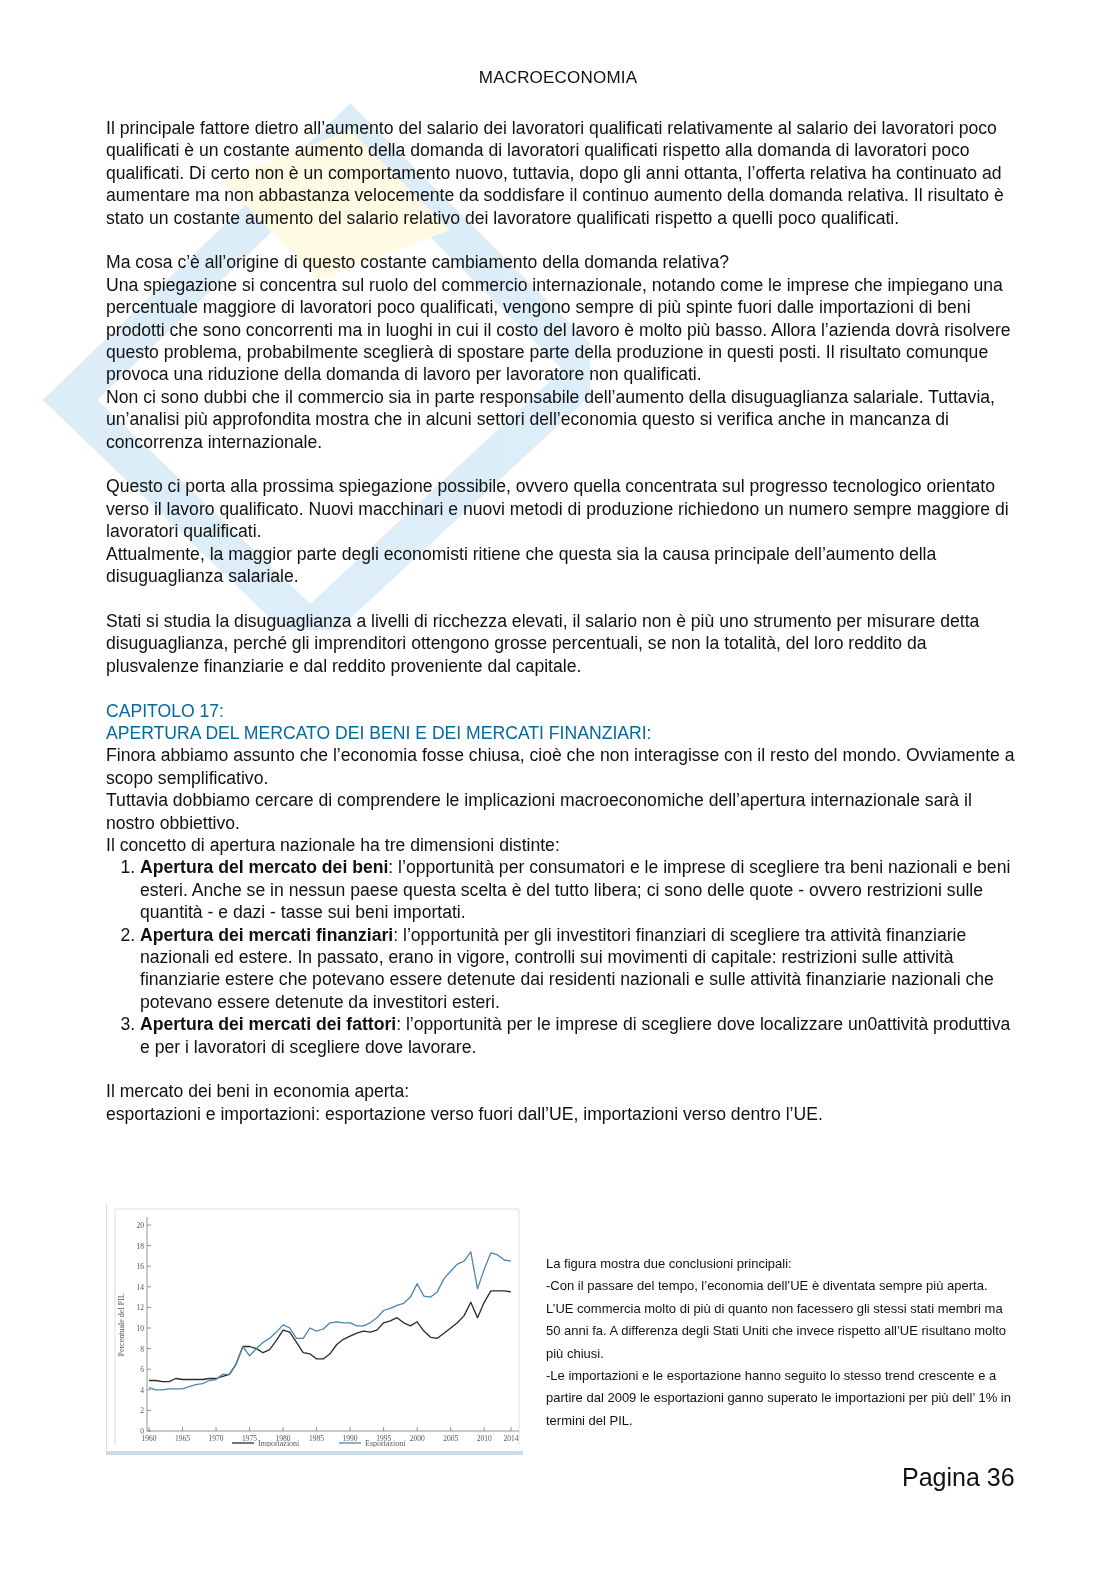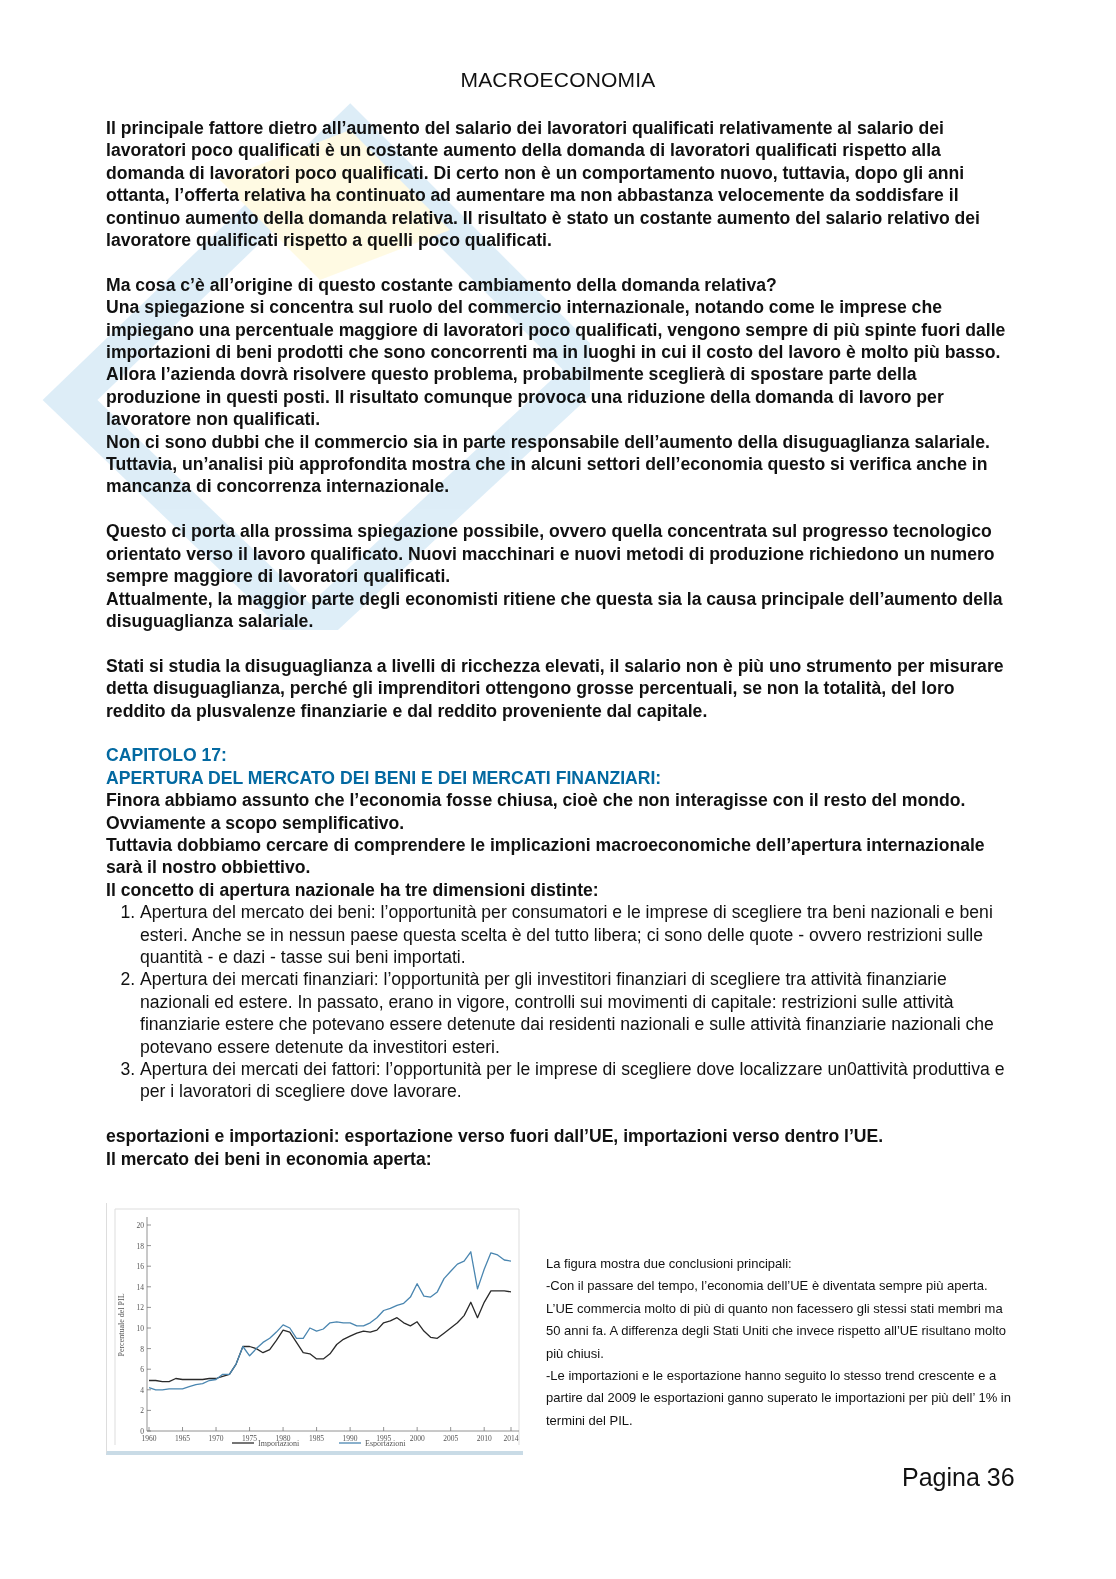--- a/index.html
+++ b/index.html
@@ -1,27 +1,27 @@
 <!DOCTYPE html>
 <html><head>
 <meta charset="utf-8">
 <style>
   html, body { margin: 0; padding: 0; background: #ffffff; }
   body { width: 1116px; height: 1579px; position: relative; overflow: hidden;
          font-family: "Liberation Sans", sans-serif; color: #111; }
   .watermark { position: absolute; left: 30px; top: 70px; width: 560px; height: 560px; pointer-events: none; }
   .page-title { position: absolute; top: 68px; left: 0; width: 1116px; text-align: center;
-                font-size: 21px; letter-spacing: 0.2px; }
+                font-size: 17px; letter-spacing: 0.2px; }
   .body-text { position: absolute; left: 106px; width: 910px; font-size: 17.6px; line-height: 22.4px; }
-  .body-text p { margin: 0; font-weight: bold; }
+  .body-text p { margin: 0; }
   .gap { height: 22.4px; }
   .red { color: #0369a1; }
   ol.dims { margin: 0; padding-left: 34px; }
   ol.dims li { padding-left: 0; }
-  b { font-weight: normal; }
+  b { font-weight: bold; }
   .figure { position: absolute; left: 106px; top: 1203px; width: 416px; height: 248px; background: #fff;
             border-left: 1px solid #ddd; border-bottom: 4px solid #c9dbe6; }
   .side-text { position: absolute; left: 546px; top: 1253px; width: 470px; font-size: 13px; line-height: 22.4px; }
   .side-text p { margin: 0; }
   .page-number { position: absolute; left: 902px; top: 1463px; font-size: 25px; }
   svg text { font-family: "Liberation Serif", serif; }
 </style>
 </head>
 <body>
 
@@ -50,22 +50,22 @@
   <p class="red">APERTURA DEL MERCATO DEI BENI E DEI MERCATI FINANZIARI:</p>
   <p>Finora abbiamo assunto che l’economia fosse chiusa, cioè che non interagisse con il resto del mondo. Ovviamente a scopo semplificativo.</p>
   <p>Tuttavia dobbiamo cercare di comprendere le implicazioni macroeconomiche dell’apertura internazionale sarà il nostro obbiettivo.</p>
   <p>Il concetto di apertura nazionale ha tre dimensioni distinte:</p>
   <ol class="dims">
     <li><b>Apertura del mercato dei beni</b><span>: l’opportunità per consumatori e le imprese di scegliere tra beni nazionali e beni esteri. Anche se in nessun paese questa scelta è del tutto libera; ci sono delle quote - ovvero restrizioni sulle quantità - e dazi - tasse sui beni importati.</span></li>
     <li><b>Apertura dei mercati finanziari</b><span>: l’opportunità per gli investitori finanziari di scegliere tra attività finanziarie nazionali ed estere. In passato, erano in vigore, controlli sui movimenti di capitale: restrizioni sulle attività finanziarie estere che potevano essere detenute dai residenti nazionali e sulle attività finanziarie nazionali che potevano essere detenute da investitori esteri.</span></li>
     <li><b>Apertura dei mercati dei fattori</b><span>: l’opportunità per le imprese di scegliere dove localizzare un0attività produttiva e per i lavoratori di scegliere dove lavorare.</span></li>
   </ol>
   <div class="gap"></div>
+  <p>Il mercato dei beni in economia aperta:</p>
   <p>esportazioni e importazioni: esportazione verso fuori dall’UE, importazioni verso dentro l’UE.</p>
-  <p>Il mercato dei beni in economia aperta:</p>
 </div>
 
 <div class="figure">
   <svg id="chart" width="416" height="244">
     <line x1="8" y1="6" x2="412" y2="6" stroke="#ddd"></line>
     <line x1="8" y1="6" x2="8" y2="242" stroke="#ddd"></line>
     <line x1="412" y1="6" x2="412" y2="242" stroke="#ddd"></line>
     <text transform="translate(17,122) rotate(-90)" text-anchor="middle" font-size="8" fill="#555">Percentuale del PIL</text>
     <g id="axes">
         <line x1="40" y1="228" x2="412" y2="228" stroke="#777" stroke-width="0.8"></line>

